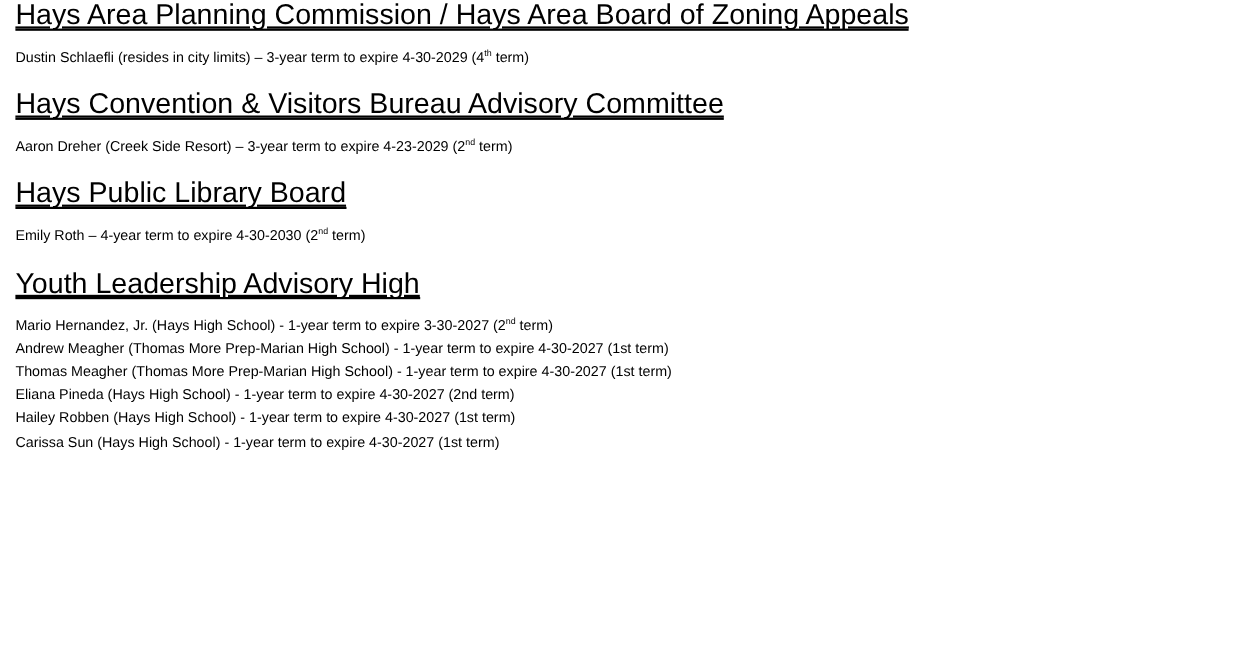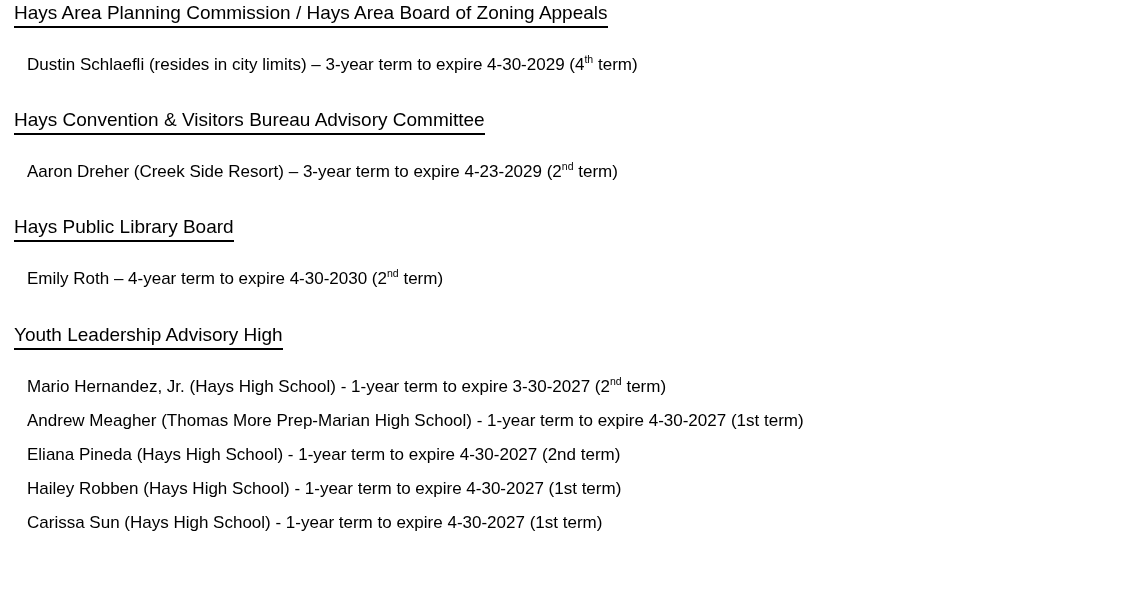--- a/index.html
+++ b/index.html
@@ -19,42 +19,43 @@
     width: 1122px;
     height: 607px;
     overflow: hidden;
     padding-left: 14px;
     box-sizing: border-box;
   }
   .section {
     margin: 0;
   }
   .section-heading {
-    font-size: 19px;
+    font-size: 26px;
     line-height: 26px;
     font-weight: normal;
     margin: 0;
     padding: 0;
     display: inline-block;
     border-bottom: 2px solid #000;
     white-space: nowrap;
+    text-decoration: underline;
   }
   .heading-row {
     height: 30px;
   }
   .members {
     margin: 0;
     padding: 0;
     list-style: none;
   }
   .member-line {
-    font-size: 17px;
+    font-size: 13px;
     line-height: 21.2px;
     white-space: nowrap;
-    margin: 13px;
+    margin: 0;
     padding: 0;
   }
   .gap-before-members {
     height: 11px;
   }
   .gap-after-section {
     height: 19px;
   }
   sup {
     font-size: 0.62em;
@@ -89,18 +90,19 @@
         <div class="member-line"><span>Emily Roth – 4-year term to expire 4-30-2030 (2</span><sup>nd</sup><span> term)</span></div>
       </div>
       <div class="gap-after-section"></div>
     </div>
     <div class="section">
       <div class="heading-row"><div class="section-heading">Youth Leadership Advisory High</div></div>
       <div class="gap-before-members"></div>
       <div class="members">
         <div class="member-line"><span>Mario Hernandez, Jr. (Hays High School) - 1-year term to expire 3-30-2027 (2</span><sup>nd</sup><span> term)</span></div>
         <div class="member-line"><span>Andrew Meagher (Thomas More Prep-Marian High School) - 1-year term to expire 4-30-2027 (1st term)</span></div>
+        <div class="member-line"><span>Thomas Meagher (Thomas More Prep-Marian High School) - 1-year term to expire 4-30-2027 (1st term)</span></div>
         <div class="member-line"><span>Eliana Pineda (Hays High School) - 1-year term to expire 4-30-2027 (2nd term)</span></div>
         <div class="member-line"><span>Hailey Robben (Hays High School) - 1-year term to expire 4-30-2027 (1st term)</span></div>
         <div class="member-line"><span>Carissa Sun (Hays High School) - 1-year term to expire 4-30-2027 (1st term)</span></div>
       </div>
     </div>
   </div>
 
 </body></html>

